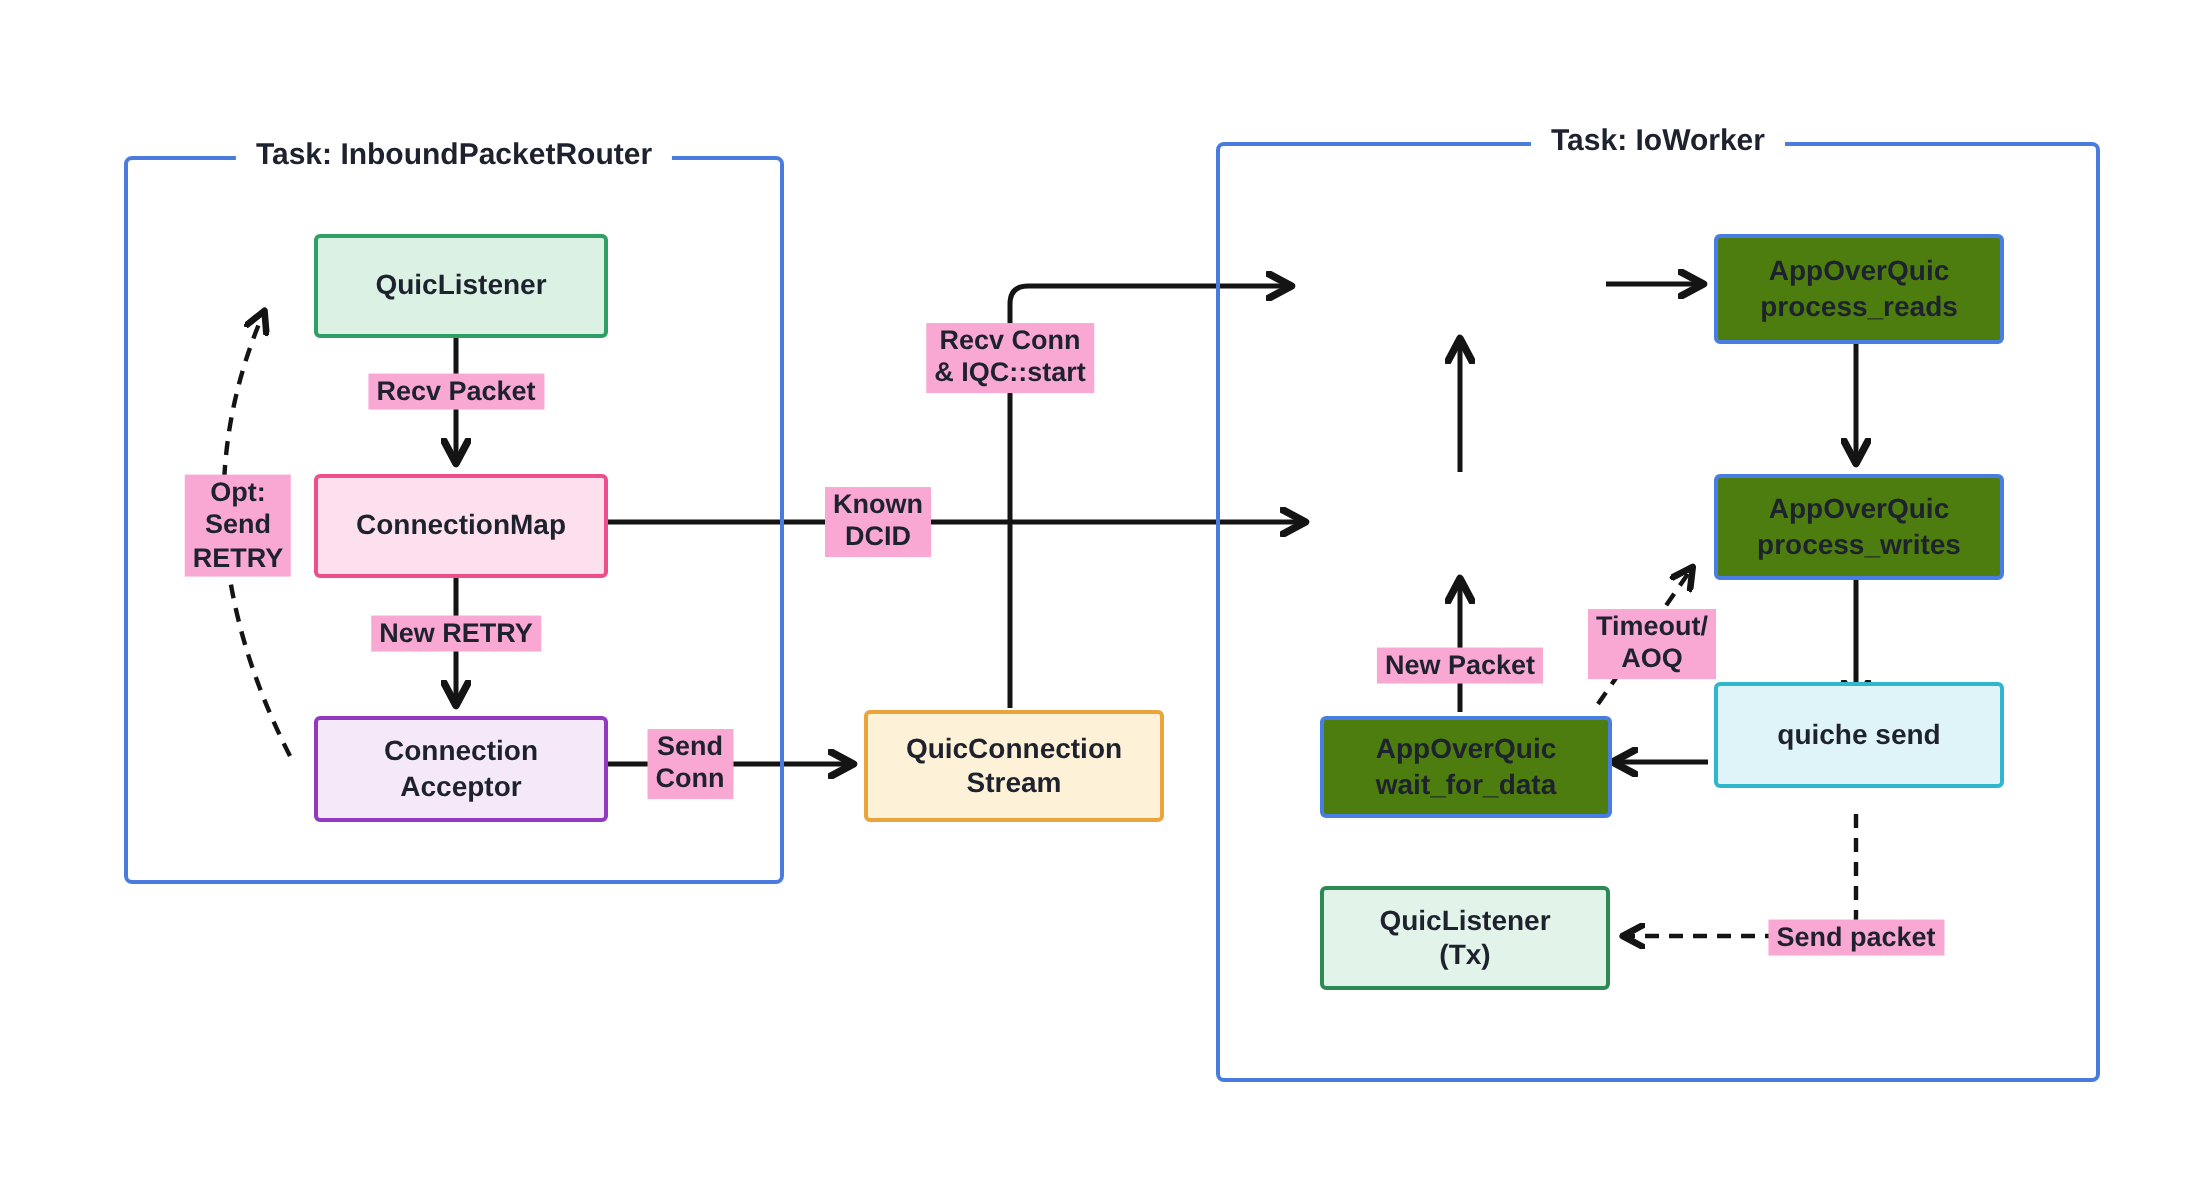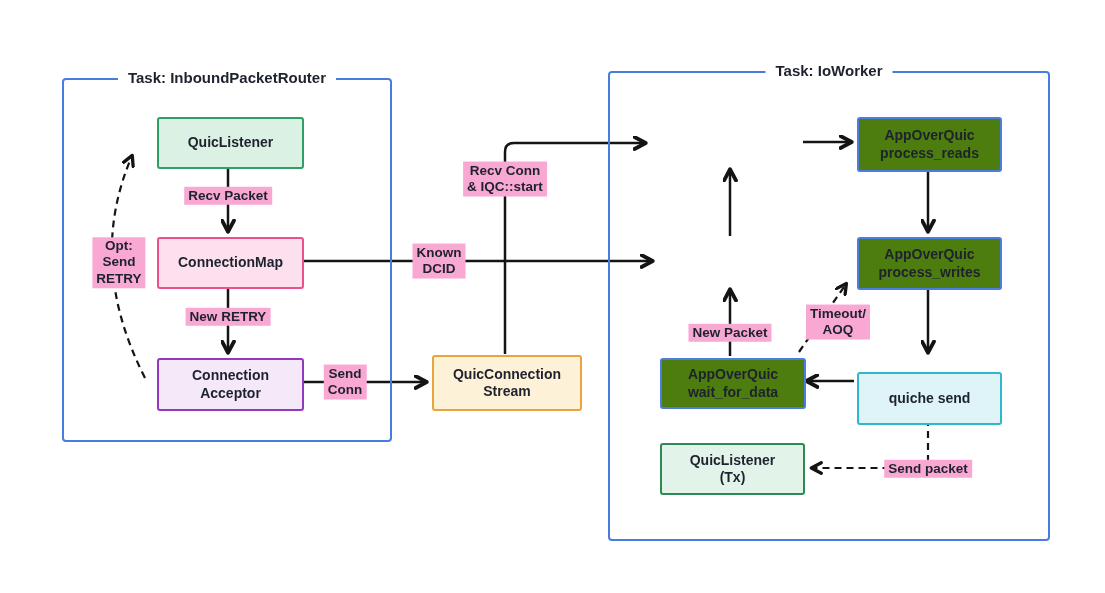--- a/index.html
+++ b/index.html
@@ -81,33 +81,33 @@
 
   <div class="node orange" style="left:432px;top:355px;width:146px;height:52px;"><span>QuicConnection
 Stream</span></div>
 
   <div class="node blue" style="left:857px;top:117px;width:141px;height:51px;"><span>AppOverQuic
 process_reads</span></div>
   <div class="node blue" style="left:857px;top:237px;width:141px;height:49px;"><span>AppOverQuic
 process_writes</span></div>
   <div class="node blue" style="left:660px;top:358px;width:142px;height:47px;"><span>AppOverQuic
 wait_for_data</span></div>
-  <div class="node cyan" style="left:857px;top:372px;width:141px;height:49px;"><span>quiche send</span></div>
+  <div class="node cyan" style="left:857px;top:341px;width:141px;height:49px;"><span>quiche send</span></div>
   <div class="node greentx" style="left:660px;top:443px;width:141px;height:48px;"><span>QuicListener
 (Tx)</span></div>
 
   <div class="edge-label" style="left:228px;top:196px;">Recv Packet</div>
   <div class="edge-label" style="left:228px;top:317px;">New RETRY</div>
   <div class="edge-label" style="left:119px;top:263px;">Opt:
 Send
 RETRY</div>
   <div class="edge-label" style="left:439px;top:261px;">Known
 DCID</div>
   <div class="edge-label" style="left:345px;top:382px;">Send
 Conn</div>
   <div class="edge-label" style="left:505px;top:179px;">Recv Conn
 &amp; IQC::start</div>
   <div class="edge-label" style="left:730px;top:333px;">New Packet</div>
-  <div class="edge-label" style="left:826px;top:322px;margin-left:12px;">Timeout/
+  <div class="edge-label" style="left:826px;top:322px;">Timeout/
 AOQ</div>
   <div class="edge-label" style="left:928px;top:437px;margin-top:32px;">Send packet</div>
 
 </div>
 
 </body></html>

